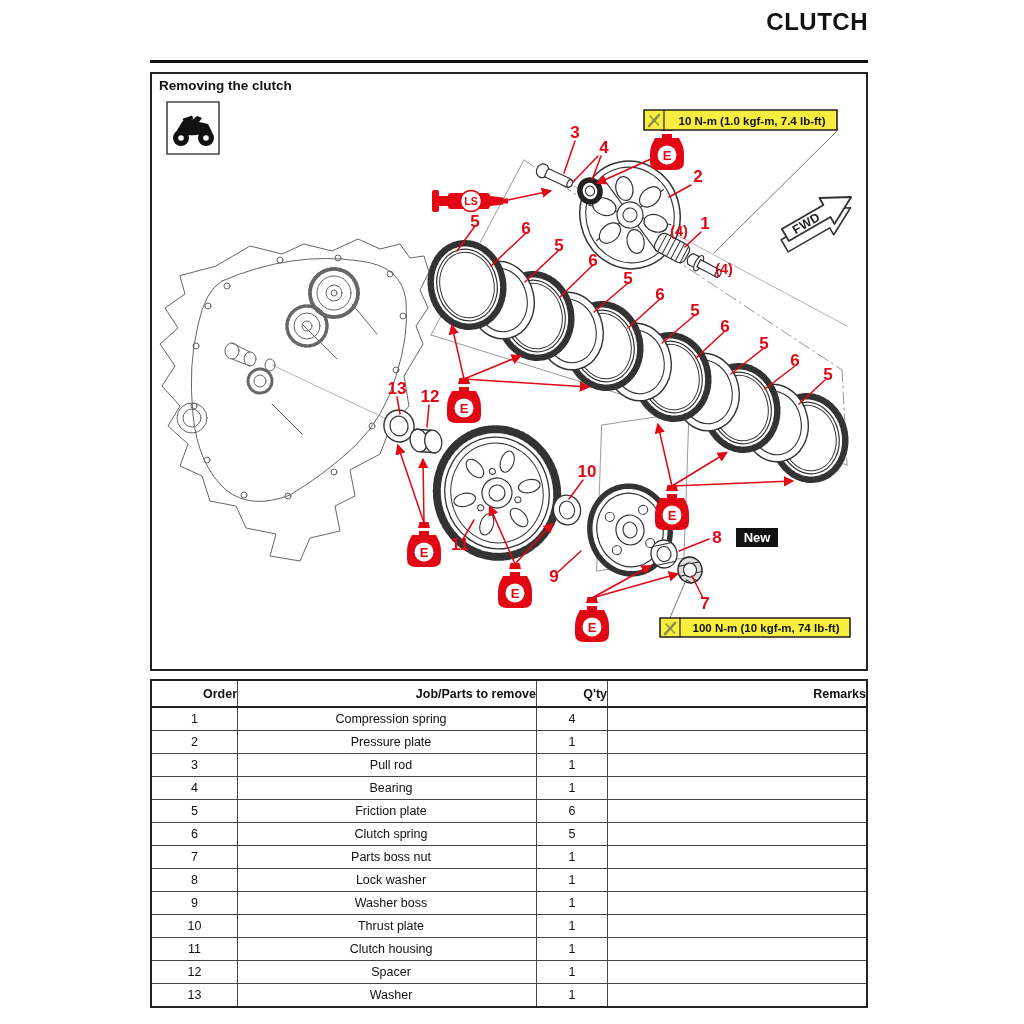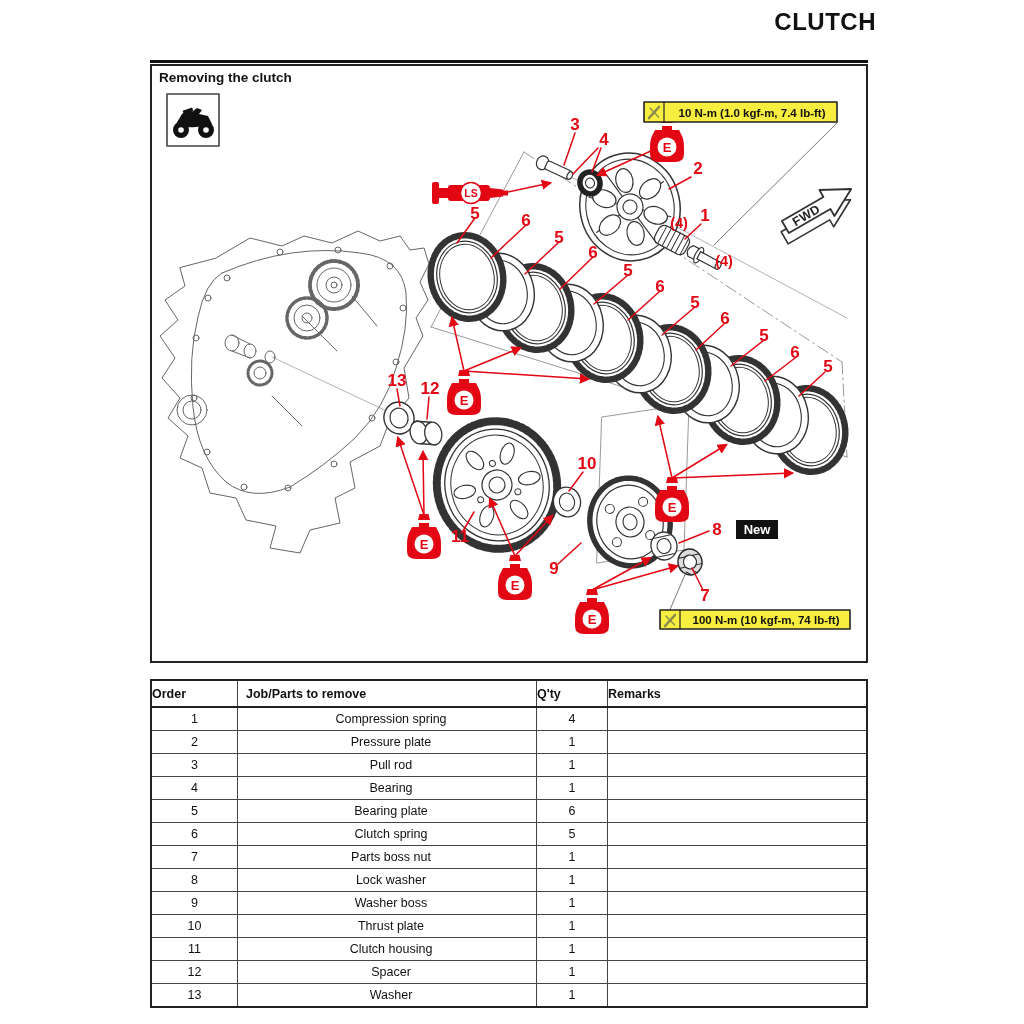--- a/index.html
+++ b/index.html
@@ -1,35 +1,35 @@
 <!DOCTYPE html>
 <html><head>
 <meta charset="utf-8">
 <style>
   html,body{margin:0;padding:0;background:#fff;}
   .page{position:relative;width:1024px;height:1024px;background:#ffffff;overflow:hidden;
         font-family:"Liberation Sans",sans-serif;color:#111;}
   .page-title{position:absolute;top:8px;left:0;width:868px;text-align:right;
-        font-size:24px;font-weight:bold;letter-spacing:.5px;margin-left:8px;}
+        font-size:24px;font-weight:bold;letter-spacing:.5px;}
   .rule{position:absolute;left:150px;top:60px;width:718px;height:3px;background:#111;}
-  .dbox{position:absolute;left:150px;top:64px;width:714px;height:595px;border:2px solid #222;background:#fff;}
+  .dbox{position:absolute;left:150px;top:72px;width:714px;height:595px;border:2px solid #222;background:#fff;}
   .dhead{position:absolute;left:7px;top:4px;font-size:13.5px;font-weight:bold;}
   svg.diagram{position:absolute;left:0;top:0;}
   svg text{font-family:"Liberation Sans",sans-serif;}
   .co{fill:#e30613;font-weight:bold;font-size:17px;text-anchor:middle;}
   .co4{fill:#e30613;font-weight:bold;font-size:14.5px;text-anchor:middle;}
   .tq{font-size:11.5px;font-weight:bold;text-anchor:middle;fill:#111;}
   .ecap{fill:#e30613;font-size:13px;font-weight:bold;text-anchor:middle;}
   .lst{fill:#e30613;font-size:10.5px;font-weight:bold;text-anchor:middle;}
   .newt{fill:#fff;font-size:13px;font-weight:bold;text-anchor:middle;}
   .fwdt{fill:#222;font-size:12.5px;font-weight:bold;text-anchor:middle;letter-spacing:.5px;}
   .ptable{position:absolute;left:150px;top:679px;width:718px;border-collapse:collapse;
         font-size:12.5px;border:2px solid #222;table-layout:fixed;}
   .ptable th,.ptable td{border:1px solid #444;height:22px;padding:0 0 0 0;overflow:hidden;white-space:nowrap;}
-  .ptable th{font-weight:bold;height:25px;border-bottom:2px solid #222;text-align:left;}
+  .ptable th{font-weight:bold;height:25px;border-bottom:2px solid #222;text-align:right;}
   .c-order{width:85px;text-align:center;}
   .c-job{width:290px;text-align:center;padding-left:8px !important;}
   .c-qty{width:70px;text-align:center;}
   .c-remarks{width:auto;}
 </style>
 </head>
 <body>
 
 <div class="page">
 
@@ -422,21 +422,21 @@
           <td class="c-remarks"></td>
         </tr>
         <tr>
           <td class="c-order">4</td>
           <td class="c-job">Bearing</td>
           <td class="c-qty">1</td>
           <td class="c-remarks"></td>
         </tr>
         <tr>
           <td class="c-order">5</td>
-          <td class="c-job">Bearing plate</td>
+          <td class="c-job">Friction plate</td>
           <td class="c-qty">6</td>
           <td class="c-remarks"></td>
         </tr>
         <tr>
           <td class="c-order">6</td>
           <td class="c-job">Clutch spring</td>
           <td class="c-qty">5</td>
           <td class="c-remarks"></td>
         </tr>
         <tr>

